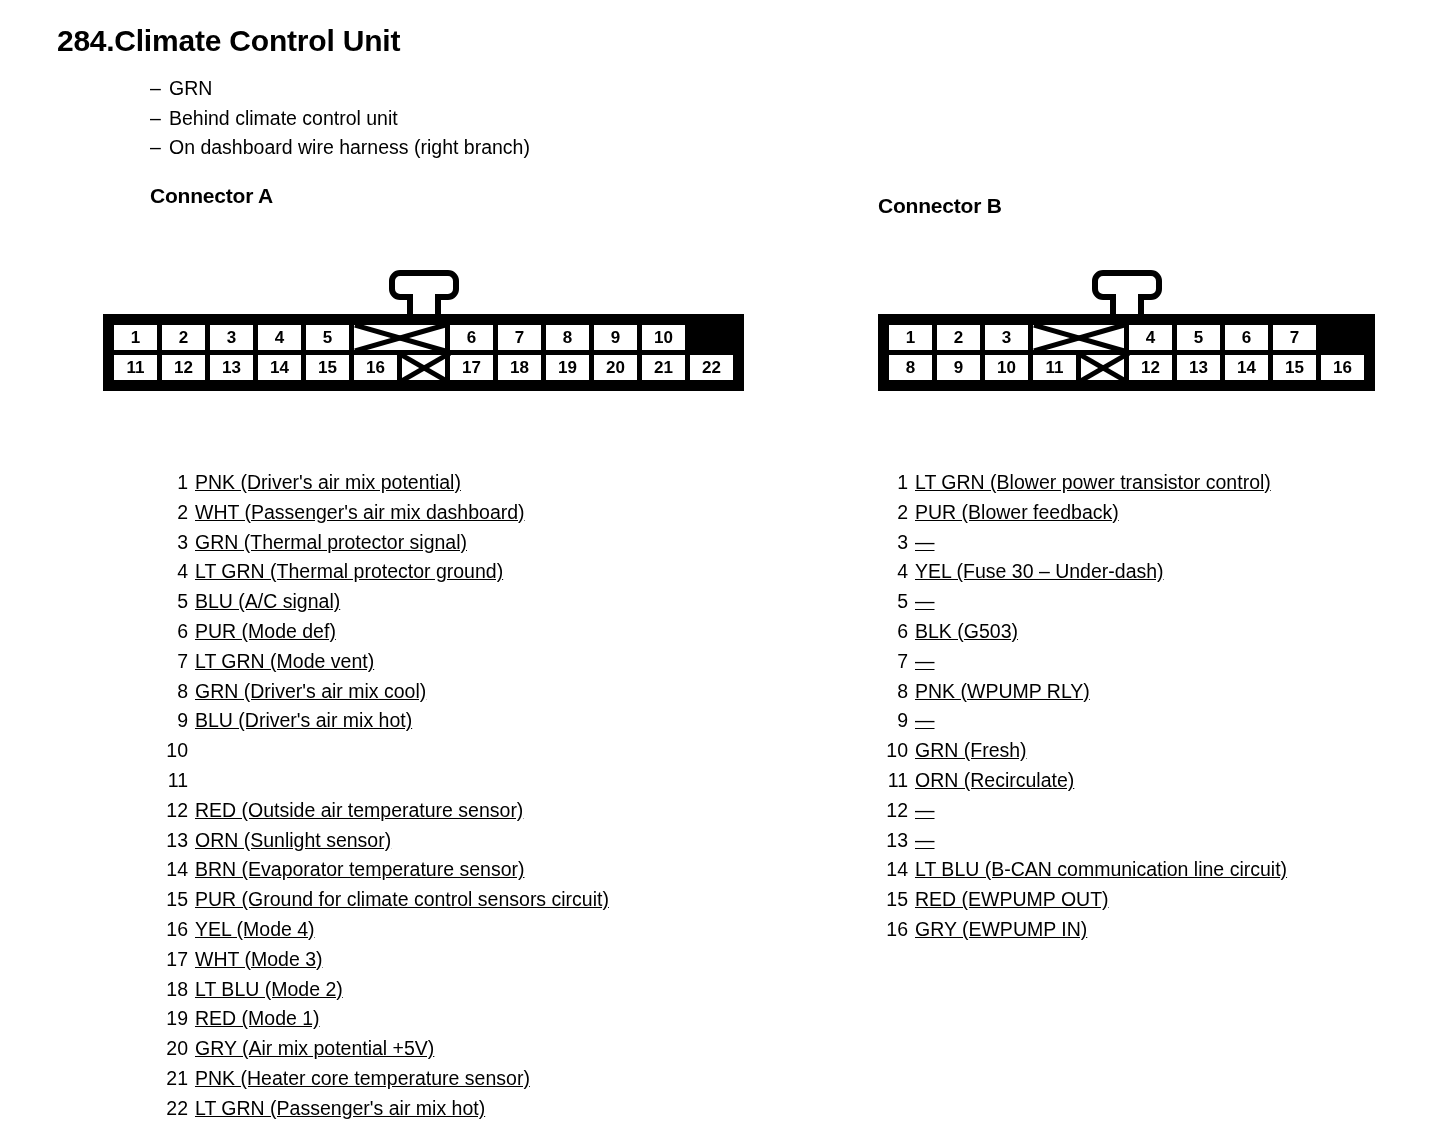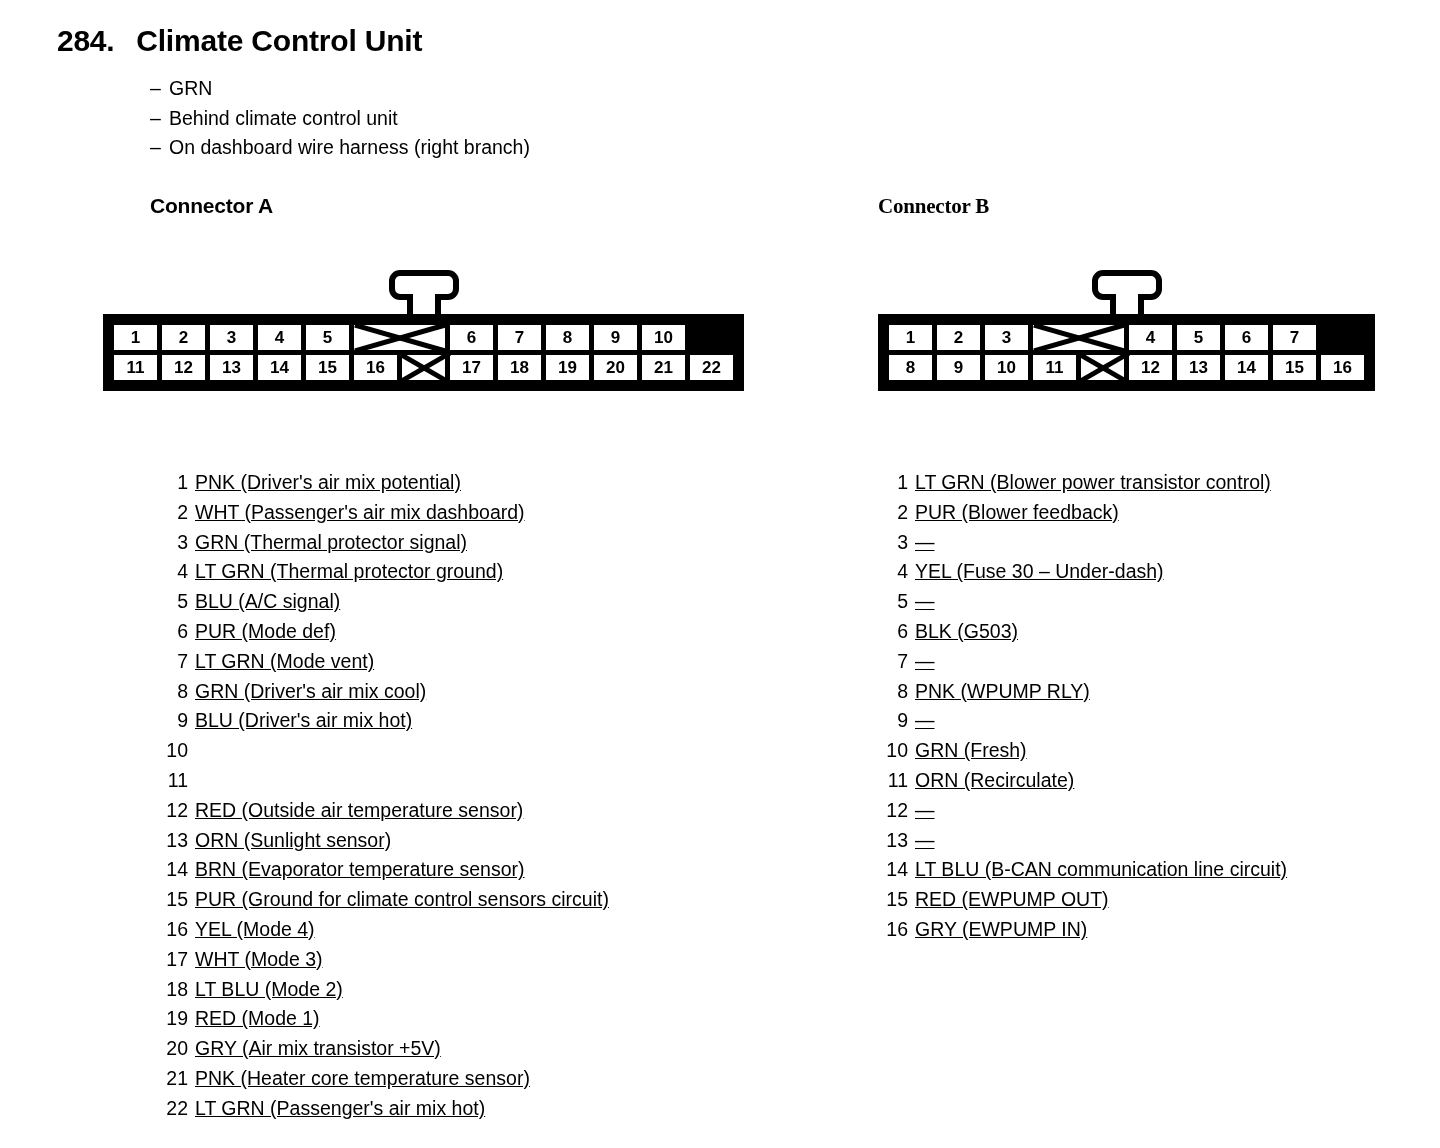--- a/index.html
+++ b/index.html
@@ -6,32 +6,32 @@
   body{
     width:1440px;height:1148px;position:relative;
     font-family:"Liberation Sans","DejaVu Sans",sans-serif;
     color:#000000;-webkit-font-smoothing:none;
   }
   .page{position:absolute;inset:0;}
 
   
   .title-row{position:absolute;left:57px;top:24px;display:flex;align-items:flex-end;}
   .title-num{font-size:30px;font-weight:bold;letter-spacing:-0.3px;}
-  .title-text{font-size:30px;font-weight:bold;margin-left:22px;letter-spacing:-0.2px;}
+  .title-text{font-size:30px;font-weight:bold;letter-spacing:-0.2px;}
 
   
   .sub-list{position:absolute;left:150px;top:74px;}
   .sub-item{display:flex;align-items:flex-start;font-size:19.5px;line-height:29.5px;white-space:nowrap;}
   .sub-dash{width:19px;flex:0 0 19px;}
   .sub-txt{}
 
   
   .conn-head{position:absolute;font-size:21px;font-weight:bold;letter-spacing:-0.2px;}
-  .conn-head.a{left:150px;top:194px;}
-  .conn-head.b{left:878px;top:194px;font-family:Liberation Serif, serif;}
+  .conn-head.a{left:150px;top:184px;}
+  .conn-head.b{left:878px;top:194px;}
 
   
   .conn{position:absolute;}
   .conn.a{left:103px;top:272px;}
   .conn.b{left:878px;top:272px;}
 
   .latch{position:relative;height:42px;}
   .latch-hat{
     position:absolute;bottom:14px;
     width:70px;height:30px;
@@ -244,21 +244,21 @@
       <div class="pin">
         <span class="pin-num">18</span>
         <span class="pin-desc">LT BLU (Mode 2)</span>
       </div>
       <div class="pin">
         <span class="pin-num">19</span>
         <span class="pin-desc">RED (Mode 1)</span>
       </div>
       <div class="pin">
         <span class="pin-num">20</span>
-        <span class="pin-desc">GRY (Air mix transistor +5V)</span>
+        <span class="pin-desc">GRY (Air mix potential +5V)</span>
       </div>
       <div class="pin">
         <span class="pin-num">21</span>
         <span class="pin-desc">PNK (Heater core temperature sensor)</span>
       </div>
       <div class="pin">
         <span class="pin-num">22</span>
         <span class="pin-desc">LT GRN (Passenger's air mix hot)</span>
       </div>
     </div>

